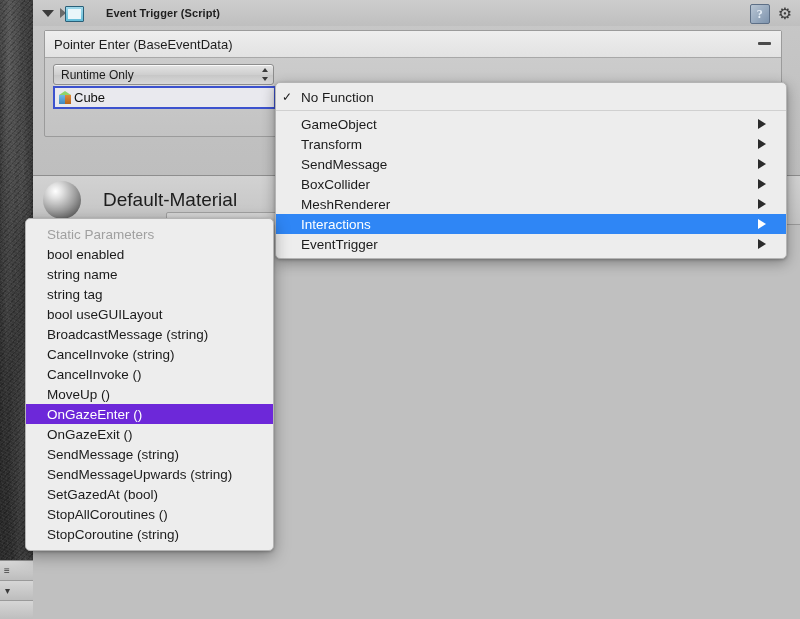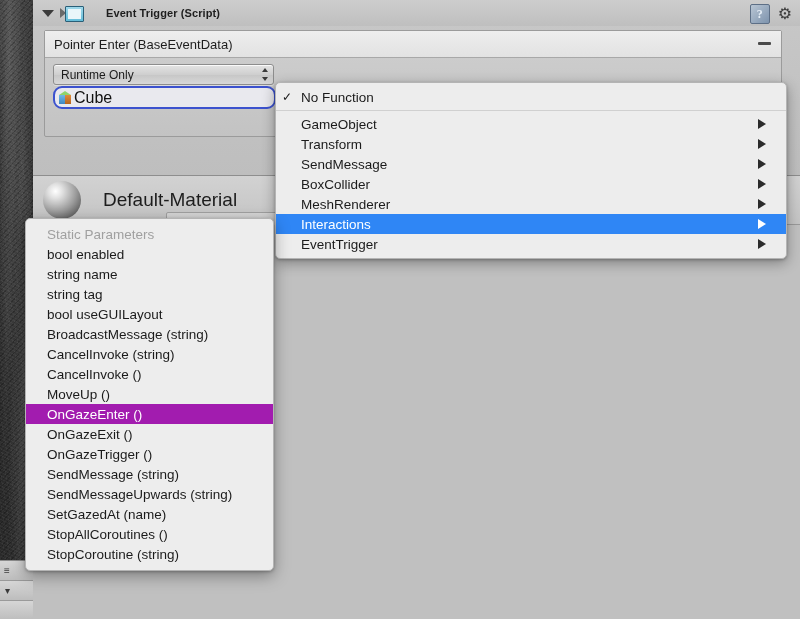--- a/index.html
+++ b/index.html
@@ -139,23 +139,23 @@
     position:absolute; right:5px; top:3px; width:7px; height:13px;
     display:flex;flex-direction:column;justify-content:space-between;align-items:center;
   }
   .popup-arrows .up{width:0;height:0;border-left:3.5px solid transparent;border-right:3.5px solid transparent;border-bottom:4px solid #3a3a3a;}
   .popup-arrows .dn{width:0;height:0;border-left:3.5px solid transparent;border-right:3.5px solid transparent;border-top:4px solid #3a3a3a;}
 
   #runtime-popup{ width:219px; }
 
   .obj-field{
     position:absolute; left:8px; top:55px; width:219px; height:19px;
-    border:2px solid #3c52ce; border-radius:9px;
+    border:2px solid #3c52ce; border-radius:0;
     background:#e9e9ee; display:flex; align-items:center;
-    font-size:16px; color:#111;
+    font-size:13px; color:#111;
   }
   .cube-ico{
     margin-left:3px; width:14px;height:14px;position:relative;
   }
   .cube-ico .top{position:absolute;left:1px;top:0;width:0;height:0;border-left:6px solid transparent;border-right:6px solid transparent;border-bottom:4px solid #8fd46a;}
   .cube-ico .lf{position:absolute;left:1px;top:4px;width:6px;height:9px;background:linear-gradient(180deg,#6fb8e6,#3f86c0);}
   .cube-ico .rt{position:absolute;left:7px;top:4px;width:6px;height:9px;background:linear-gradient(180deg,#e08a3c,#b5651d);}
   .obj-field .oname{ margin-left:2px; }
   .obj-select{
     position:absolute; right:-25px; top:-1px; width:22px;height:19px;
@@ -227,21 +227,21 @@
     box-shadow: 0 5px 16px rgba(0,0,0,.35), 0 1px 3px rgba(0,0,0,.25);
     padding:5px 0 6px 0;
     z-index:50;
     text-align:center;
   }
   .sm-item{
     height:20px; display:flex; align-items:center;
     font-size:13.5px; color:#1b1b1b; padding-left:21px;
   }
   .sm-item.header{ color:#a0a0a0; }
-  .sm-item.selected{ background:#a21caf; color:#ffffff; }
+  .sm-item.selected{ background:#6d28d9; color:#ffffff; }
 </style>
 </head>
 <body>
 
 <div id="root">
 
   <div class="scene-strip"></div>
   <div class="scene-bottom-bar">
     <div class="sb-row" style="top:0;">
       <span class="sb-icon" style="left:4px; top:5px;">≡</span>
@@ -356,21 +356,20 @@
     <div class="sm-item">bool enabled</div>
     <div class="sm-item">string name</div>
     <div class="sm-item">string tag</div>
     <div class="sm-item">bool useGUILayout</div>
     <div class="sm-item">BroadcastMessage (string)</div>
     <div class="sm-item">CancelInvoke (string)</div>
     <div class="sm-item">CancelInvoke ()</div>
     <div class="sm-item">MoveUp ()</div>
     <div class="sm-item selected">OnGazeEnter ()</div>
     <div class="sm-item">OnGazeExit ()</div>
-    <div class="sm-item">OnGazeTrigger ()</div>
     <div class="sm-item">SendMessage (string)</div>
     <div class="sm-item">SendMessageUpwards (string)</div>
-    <div class="sm-item">SetGazedAt (name)</div>
+    <div class="sm-item">SetGazedAt (bool)</div>
     <div class="sm-item">StopAllCoroutines ()</div>
     <div class="sm-item">StopCoroutine (string)</div>
   </div>
 
 </div>
 
 </body></html>

